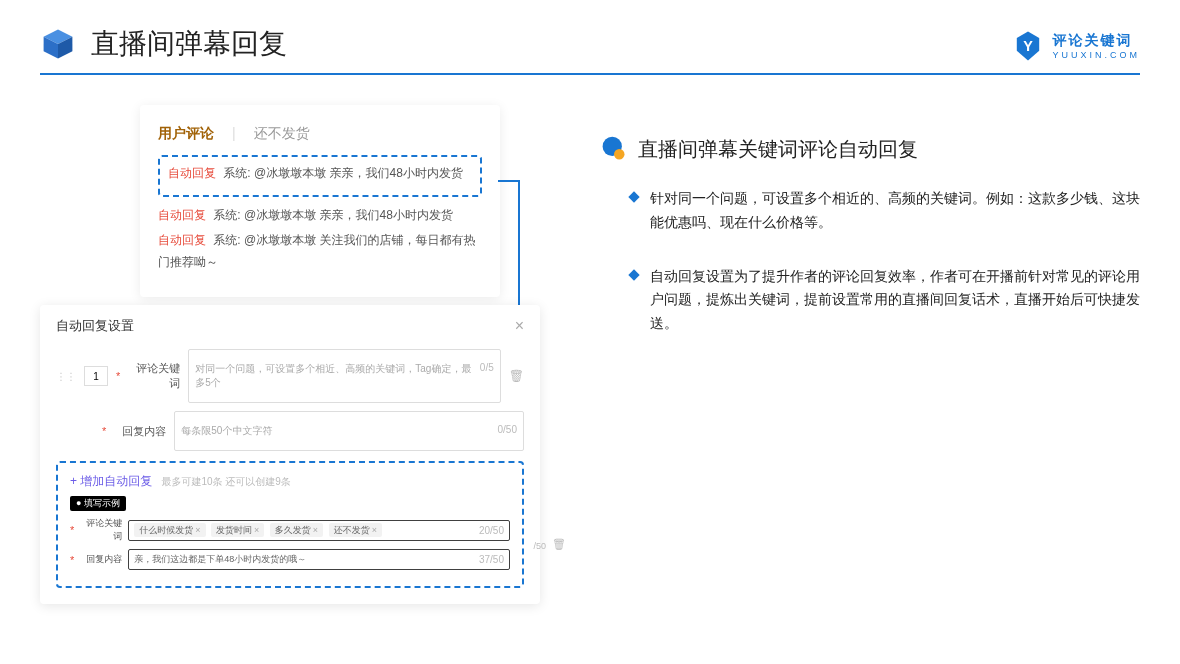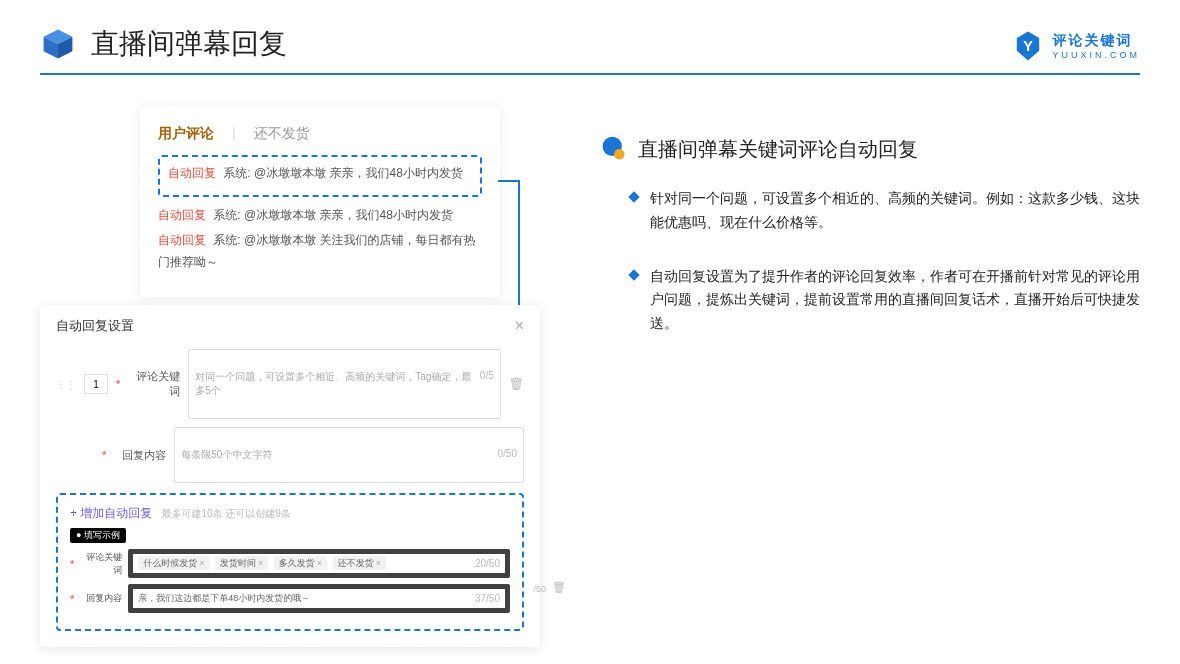--- a/index.html
+++ b/index.html
@@ -34,32 +34,32 @@
 
 
 .card2 { background: #fff; box-shadow: 0 2px 12px rgba(0,0,0,0.1); border-radius: 4px; padding: 12px 16px 16px 16px; width: 500px; position: relative; margin-top: 8px; font-size: 11px; color: #555; }
 .card2-title { font-size: 13px; color: #333; margin-bottom: 14px; display: flex; justify-content: space-between; }
 .card2-close { color: #aaa; font-size: 16px; cursor: pointer; }
 .form-row { display: flex; align-items: center; gap: 8px; margin-bottom: 8px; }
 .drag-handle { color: #ccc; font-size: 10px; }
 .num-input { width: 24px; height: 20px; border: 1px solid #ddd; text-align: center; font-size: 10px; }
 .req-star { color: #e74c3c; }
 .field-label { font-size: 11px; color: #555; width: 52px; text-align: right; }
-.text-input { flex: 1; border: 1px solid #ddd; border-radius: 2px; padding: 20px 6px; font-size: 10px; color: #aaa; display: flex; justify-content: space-between; }
+.text-input { flex: 1; border: 1px solid #ddd; border-radius: 2px; padding: 12px 6px; font-size: 10px; color: #aaa; display: flex; justify-content: space-between; }
 .counter { color: #bbb; font-size: 10px; }
 .trash { color: #bbb; font-size: 12px; }
 .indent-row { padding-left: 46px; }
 
 .example-block { border: 2px dashed #1976d2; border-radius: 4px; padding: 10px 12px; margin-top: 10px; position: relative; }
 .add-link { color: #6b5ce7; font-size: 12px; }
 .add-hint { color: #bbb; font-size: 10px; margin-left: 6px; }
 .example-tag { background: #000000; color: #fff; font-size: 9px; padding: 1px 6px; border-radius: 2px; display: inline-block; margin: 6px 0; }
 .tag-chip { background: #f2f2f2; color: #666; font-size: 9px; padding: 2px 5px; border-radius: 2px; margin-right: 3px; }
 .tag-chip .x { color: #aaa; margin-left: 2px; }
-.example-input { border: 5px solid #404040; border-radius: 2px; padding: 3px 5px; display: flex; align-items: center; flex: 1; justify-content: space-between; font-size: 9px; }
+.example-input { border: 1px solid #404040; border-radius: 2px; padding: 3px 5px; display: flex; align-items: center; flex: 1; justify-content: space-between; font-size: 9px; }
 .example-text { color: #666; flex: 1; }
 .small-row { display: flex; align-items: center; gap: 6px; margin-bottom: 6px; }
 .small-label { font-size: 9px; color: #555; width: 42px; text-align: right; }
 .outer-counter { position: absolute; right: -24px; bottom: 35px; color: #bbb; font-size: 9px; padding-left: 7px; }
 .outer-trash { position: absolute; right: -44px; bottom: 35px; color: #bbb; font-size: 11px; }
 
 
 .section-head { display: flex; align-items: center; margin-bottom: 24px; }
 .bubble-icon { width: 28px; height: 28px; margin-right: 10px; position: relative; }
 .section-title { font-size: 20px; color: #222; }

